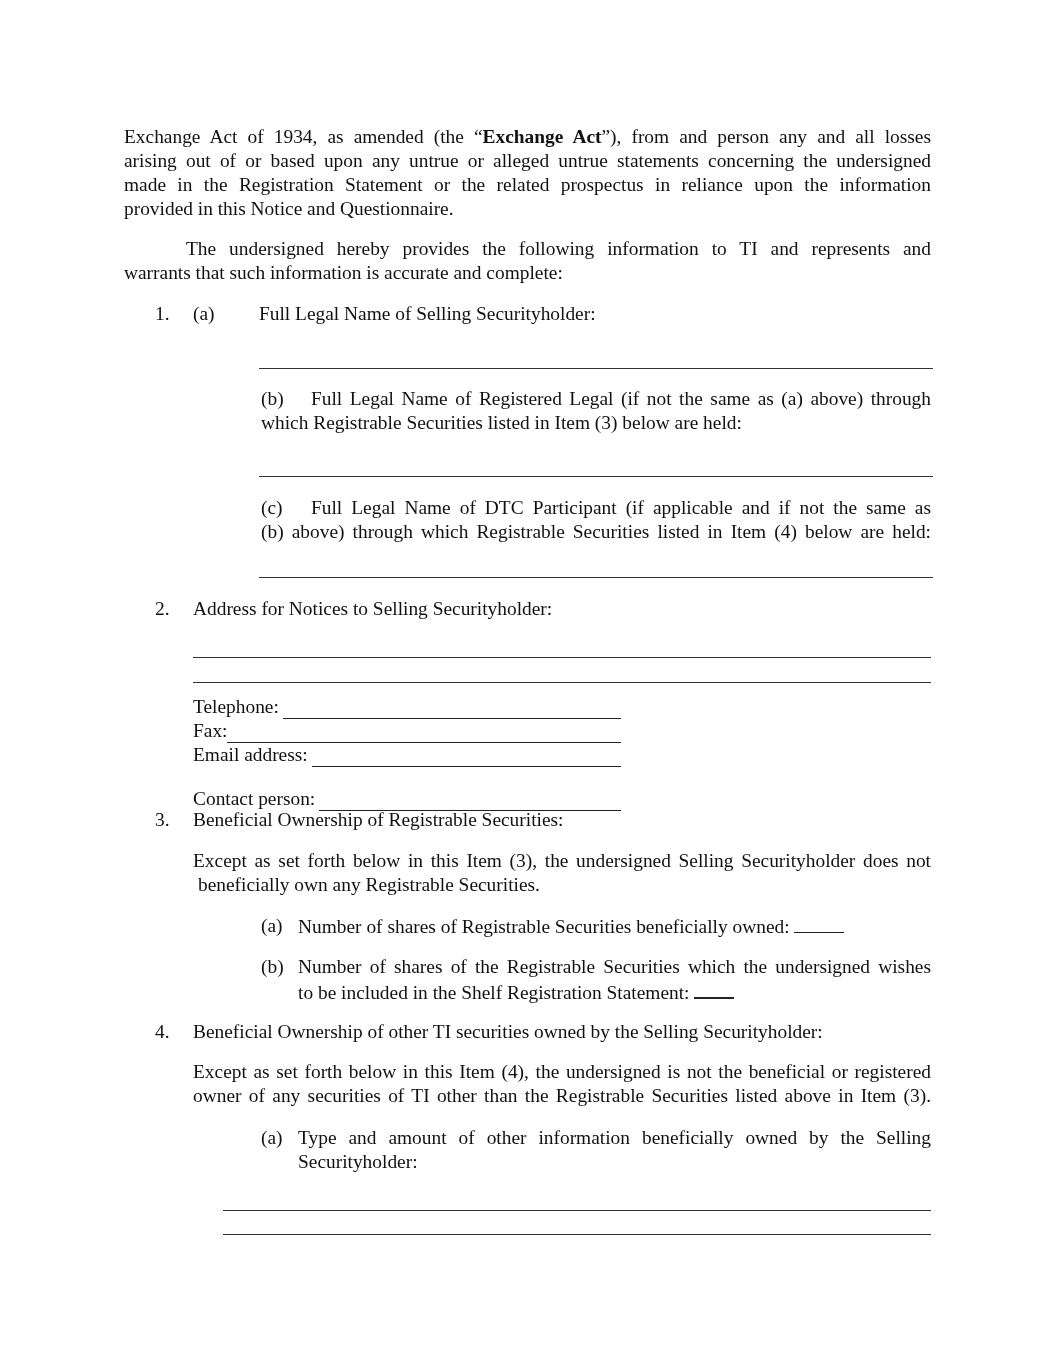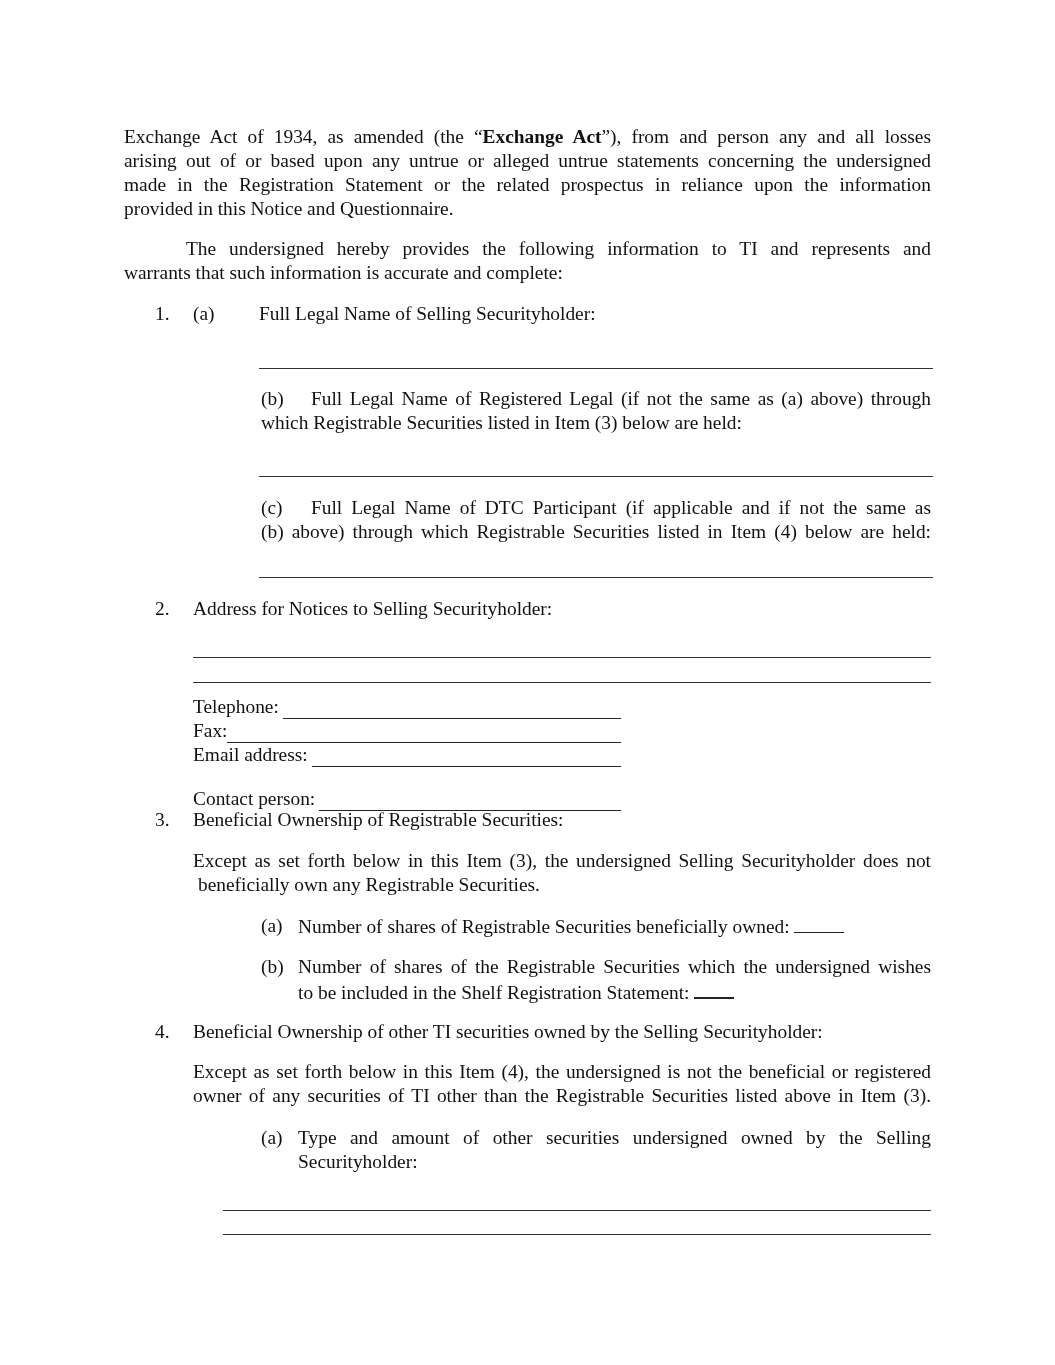--- a/index.html
+++ b/index.html
@@ -134,20 +134,20 @@
     <div class="line" style="left:298px; top:979px;"><span>to be included in the Shelf Registration Statement: </span><span class="blank" style="width:40px; border-bottom-width:2px;"></span></div>
   </div>
 
   <div>
     <div class="line" style="left:155px; top:1020px;">4.</div>
     <div class="line" style="left:193px; top:1020px;">Beneficial Ownership of other TI securities owned by the Selling Securityholder:</div>
     <div class="abs justify-all" style="left:193px; top:1060px; width:738px;">Except as set forth below in this Item (4), the undersigned is not the beneficial or registered</div>
     <div class="abs justify-all" style="left:193px; top:1084px; width:738px;">owner of any securities of TI other than the Registrable Securities listed above in Item (3).</div>
 
     <div class="line" style="left:261px; top:1126px;">(a)</div>
-    <div class="abs justify-all" style="left:298px; top:1126px; width:633px;">Type and amount of other securities undersigned owned by the Selling</div>
+    <div class="abs justify-all" style="left:298px; top:1126px; width:633px;">Type and amount of other information beneficially owned by the Selling</div>
     <div class="line" style="left:298px; top:1150px;">Securityholder:</div>
 
     <div class="rule" style="left:223px; top:1210px; width:708px;"></div>
     <div class="rule" style="left:223px; top:1234px; width:708px;"></div>
   </div>
 
 </div>
 
 </body></html>

